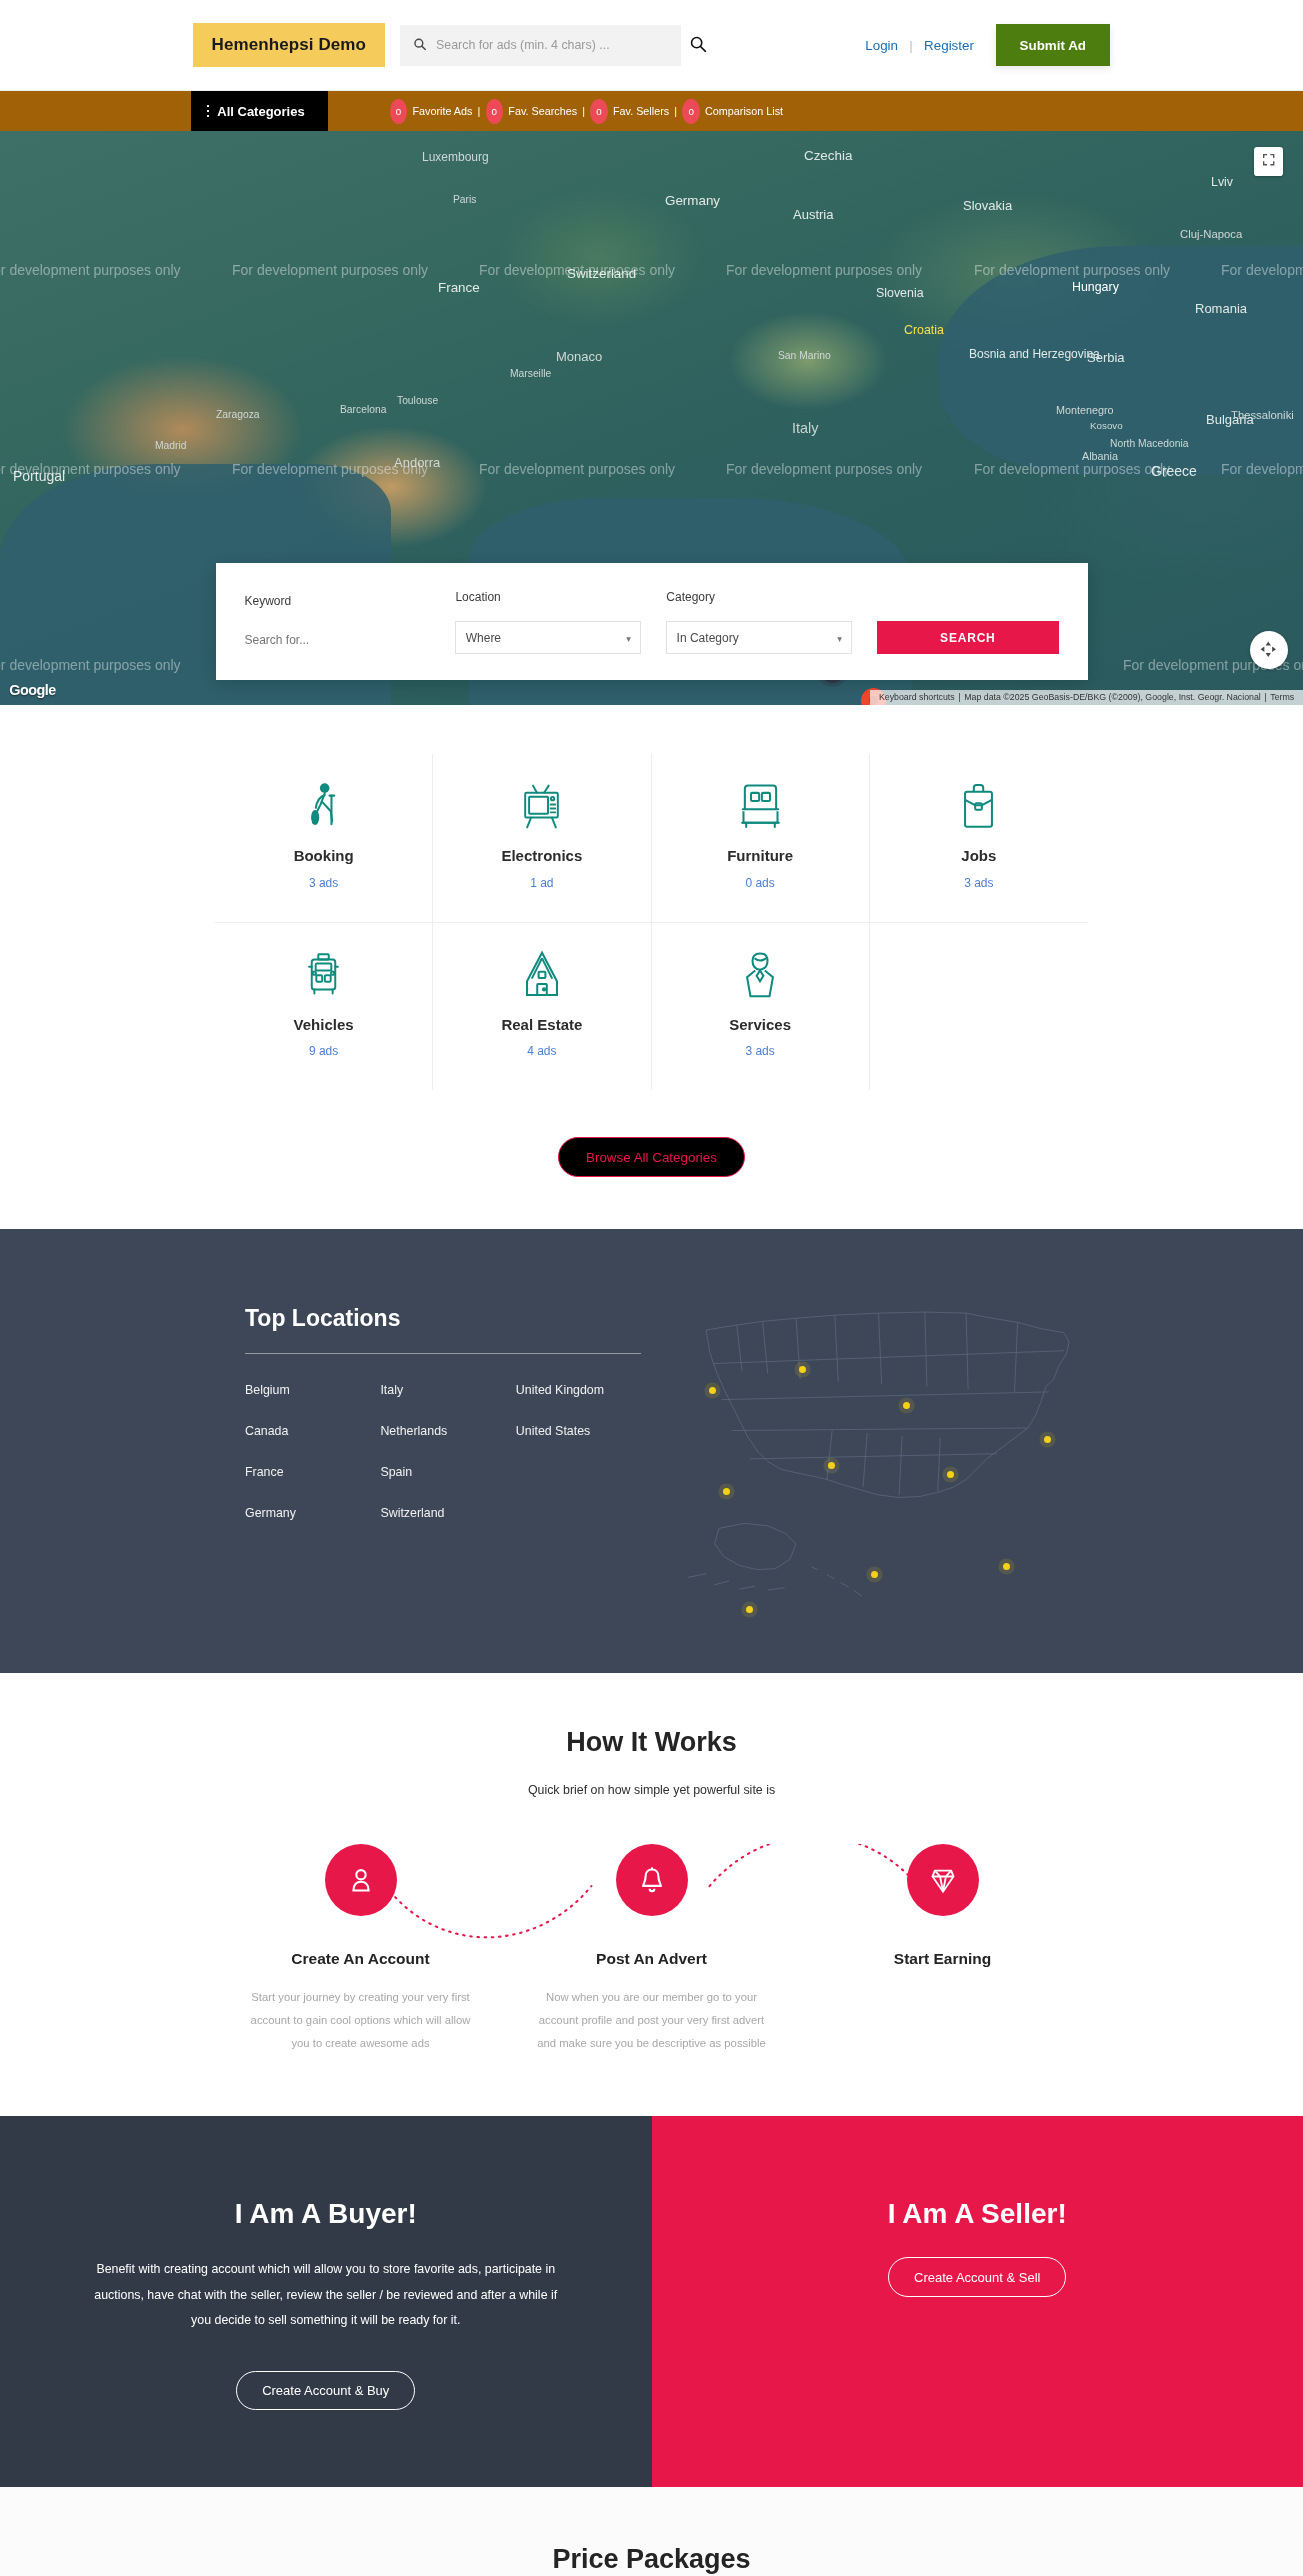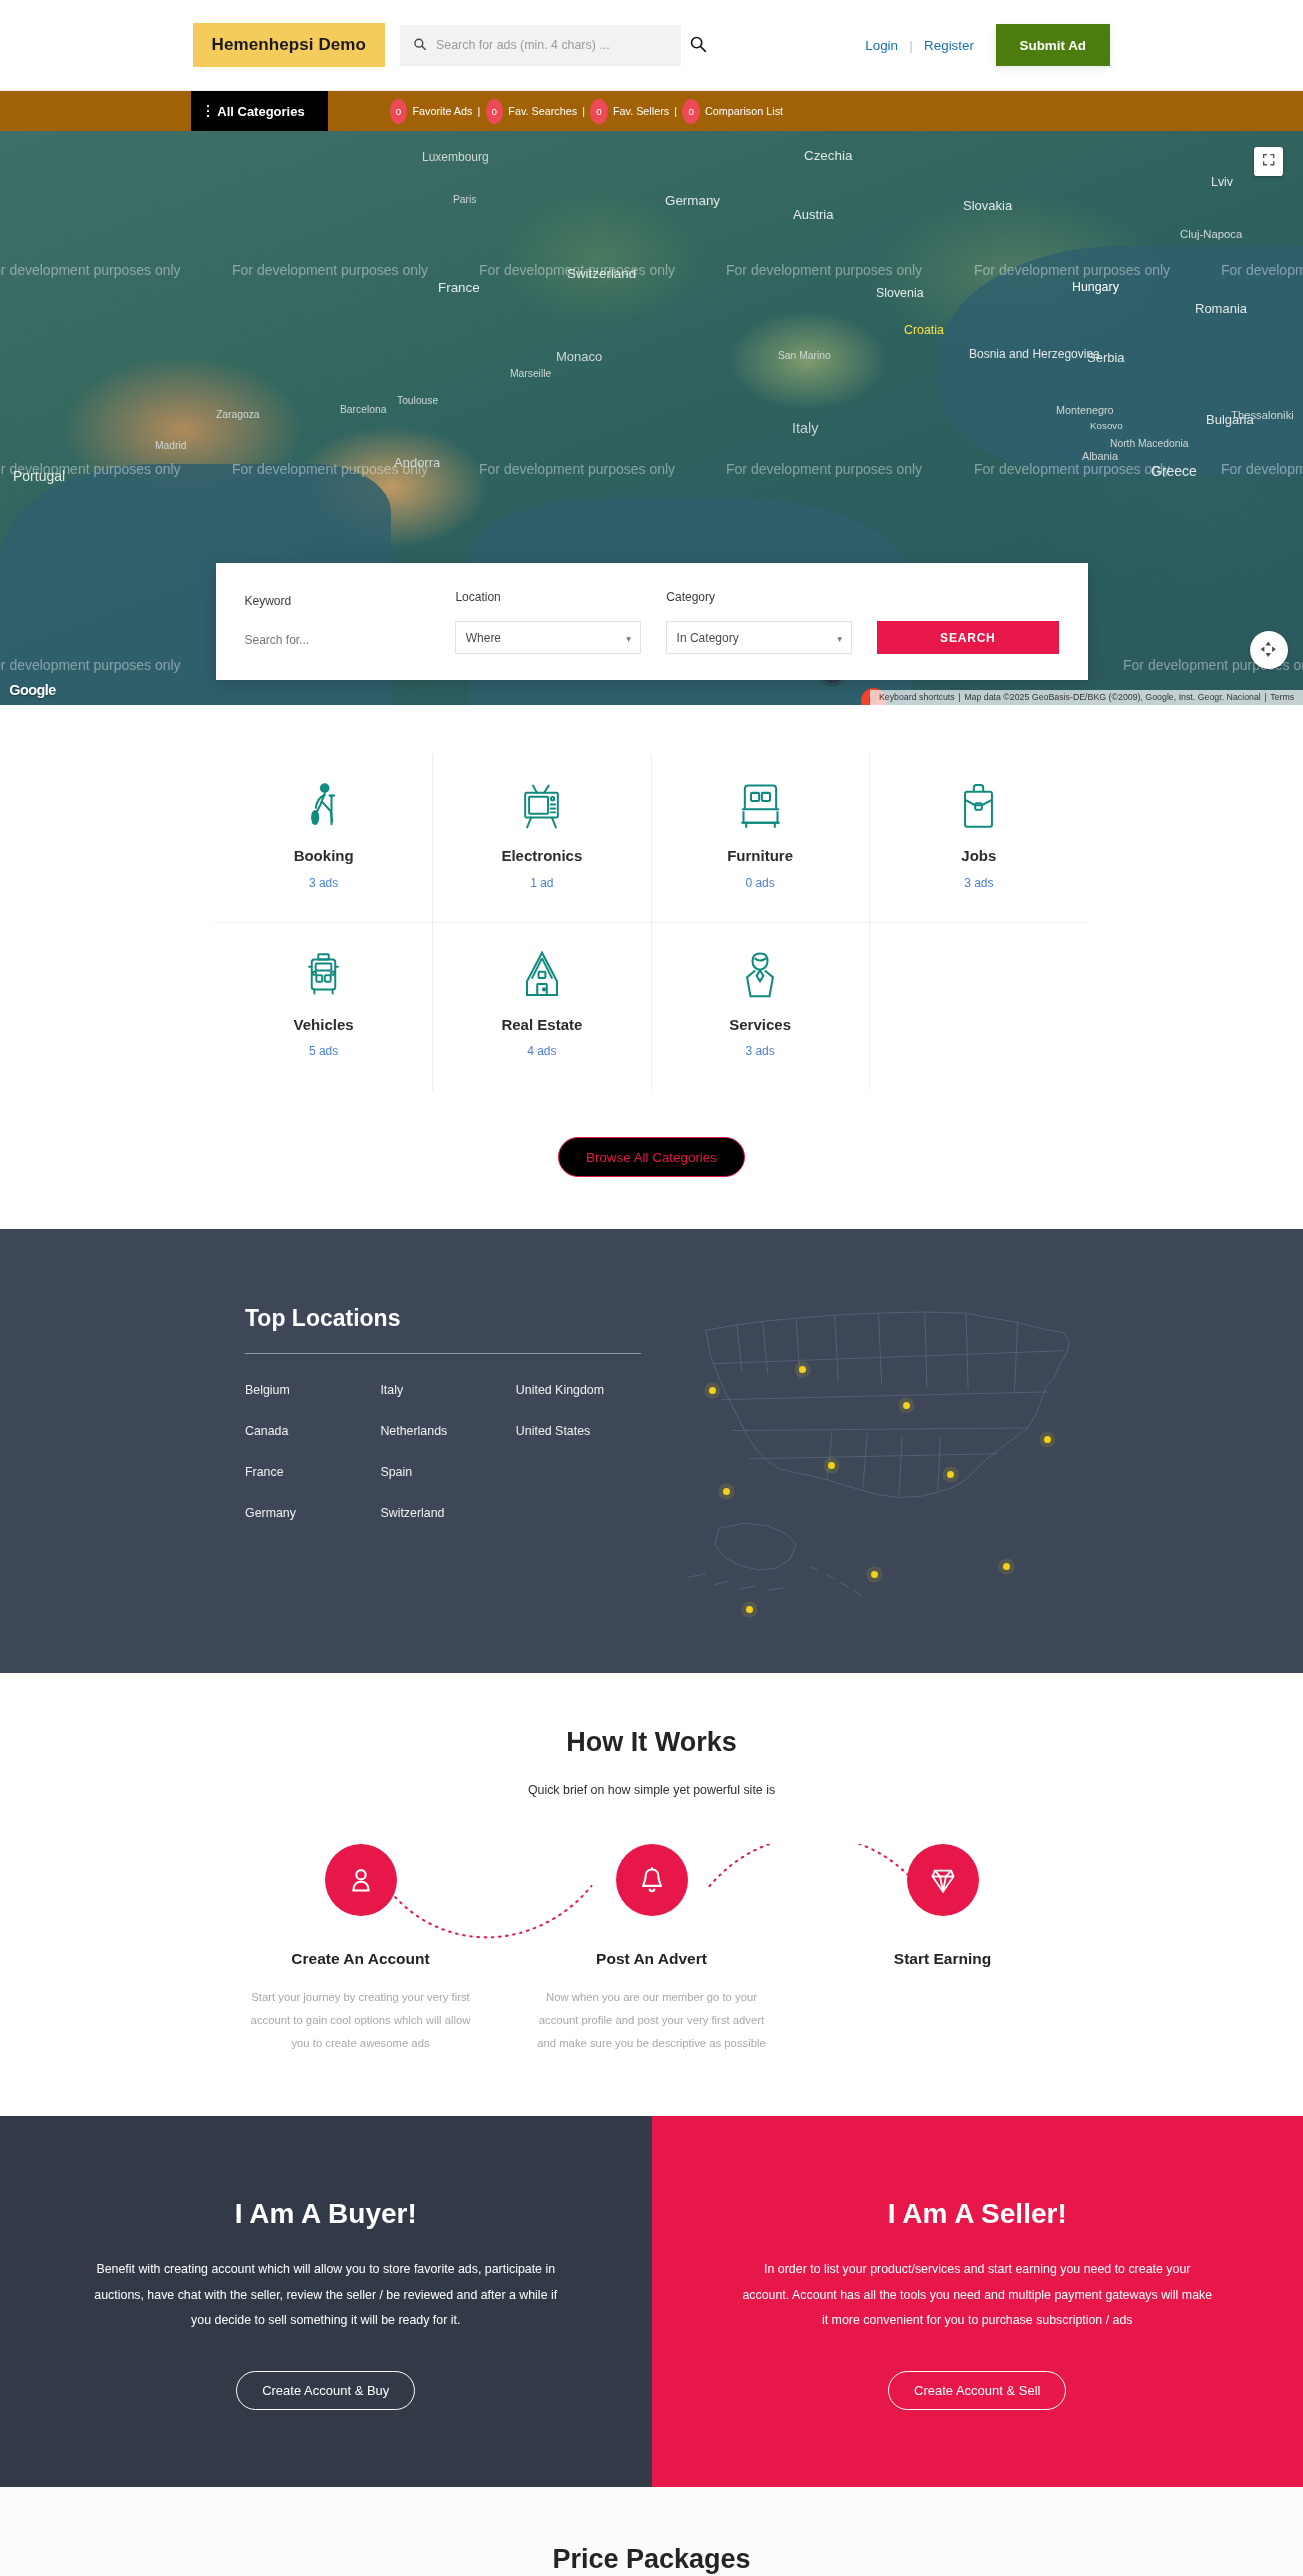--- a/index.html
+++ b/index.html
@@ -744,21 +744,21 @@
             <rect x="38" y="37" width="9" height="10" rx="2"></rect>
             <circle cx="22" cy="34" r="2.5"></circle>
               <circle cx="50" cy="34" r="2.5"></circle>
             <line x1="14" y1="24" x2="18" y2="24" stroke-linecap="round"></line>
             <line x1="54" y1="24" x2="58" y2="24" stroke-linecap="round"></line>
             <line x1="22" y1="59" x2="22" y2="65" stroke-linecap="round"></line>
             <line x1="50" y1="59" x2="50" y2="65" stroke-linecap="round"></line>
           </svg>
         </div>
         <div class="cat-name">Vehicles</div>
-        <div class="cat-count">5 ads</div>
+        <div class="cat-count">9 ads</div>
       </div>
 
       <div class="cat-cell">
         <div class="cat-icon">
           <svg width="44" height="49" viewBox="0 0 64 72" fill="none" stroke="#0f8a7e" stroke-width="3">
             <path d="M32 4 L10 46 L10 66 L54 66 L54 46 Z"></path>
             <path d="M32 12 L17 42"></path>
               <path d="M32 12 L47 42"></path>
             <rect x="27" y="32" width="10" height="9" rx="1"></rect>
             <rect x="25" y="50" width="14" height="16" rx="1"></rect>
@@ -894,21 +894,20 @@
   </div>
 
   <div class="bs">
     <div class="bs-half bs-buyer">
       <div class="bs-title">I Am A Buyer!</div>
       <div class="bs-text">Benefit with creating account which will allow you to store favorite ads, participate in auctions, have chat with the seller, review the seller / be reviewed and after a while if you decide to sell something it will be ready for it.</div>
       <button class="bs-btn">Create Account &amp; Buy</button>
     </div>
     <div class="bs-half bs-seller">
       <div class="bs-title">I Am A Seller!</div>
-      <div class="bs-text">In order to list your product/services and start earning you need to create your account. Account has all the tools you need and multiple payment gateways will make it more convenient for you to purchase subscription / ads</div>
       <button class="bs-btn">Create Account &amp; Sell</button>
     </div>
   </div>
 
   <div class="pricing">
     <div class="pricing-title">Price Packages</div>
 
   </div>
 
 </div>

